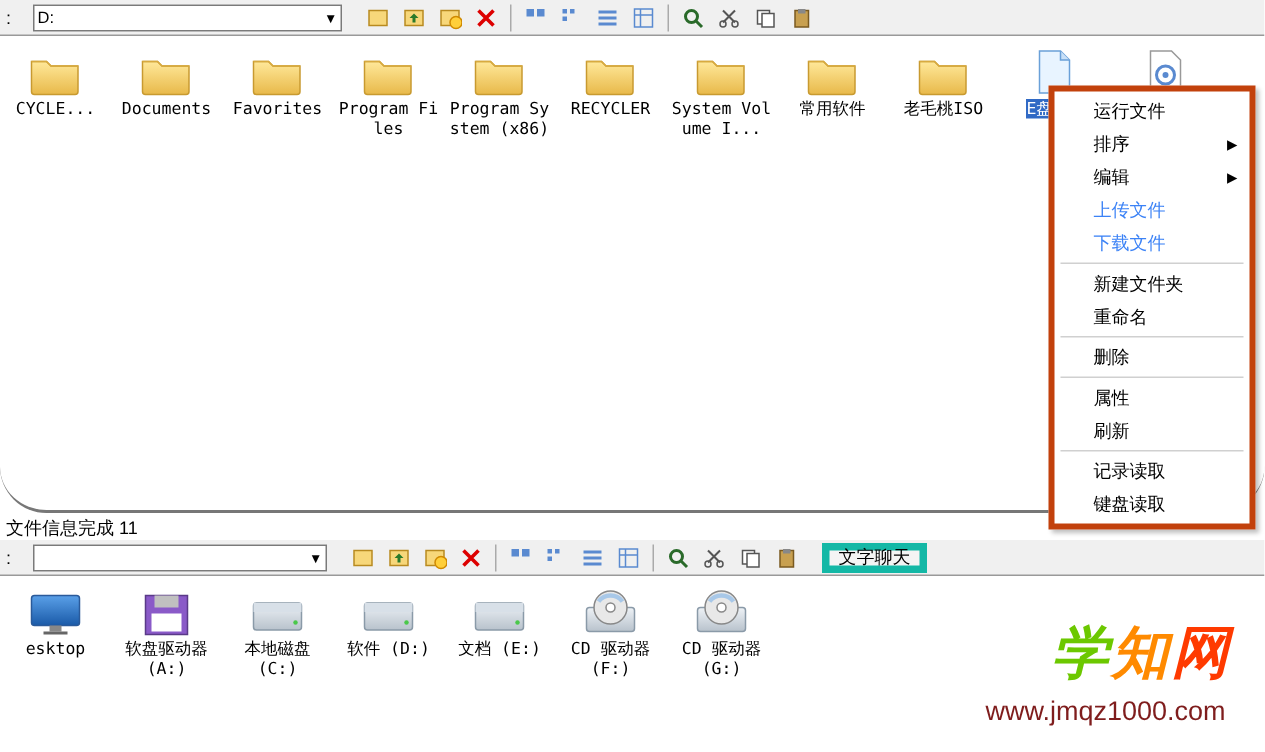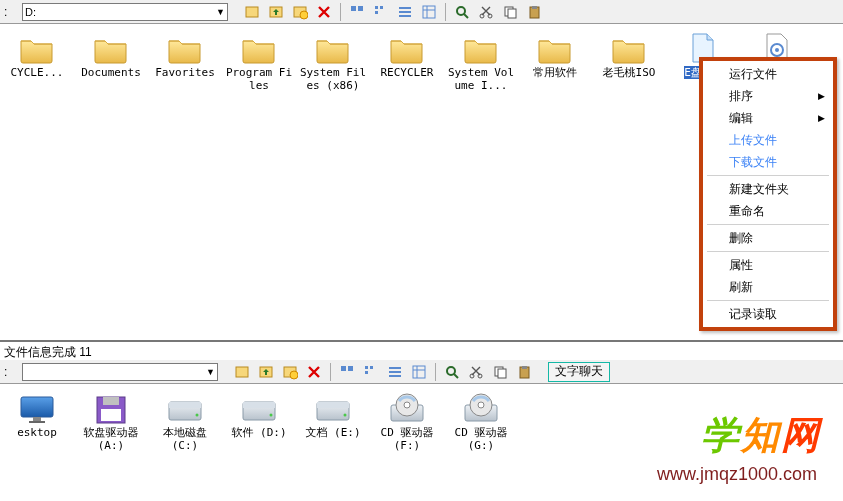--- a/index.html
+++ b/index.html
@@ -7,21 +7,21 @@
 
 .toolbar { display: flex; align-items: center; height: 24px; border-bottom: 1px solid #999; padding: 0 4px; gap: 4px; background: #f0f0f0; }
 .toolbar .label { font-size: 12px; width: 14px; }
 .toolbar .path-select { width: 206px; height: 18px; border: 1px solid #7a7a7a; background: #fff; font-size: 11px; padding: 0 2px; display: flex; align-items: center; justify-content: space-between; }
 .toolbar .path-select .arrow { font-size: 9px; }
 .toolbar .sep { width: 6px; }
 .toolbar .btn { width: 20px; height: 20px; border: 1px solid transparent; display: flex; align-items: center; justify-content: center; cursor: pointer; }
 .toolbar .divider { width: 1px; height: 18px; background: #aaa; margin: 0 2px; }
 
 .pane { position: relative; background: #fff; }
-.pane1 { height: 318px; border-bottom: 2px solid #777; overflow: hidden; }
+.pane1 { height: 318px; border-bottom: 2px solid #777; overflow: hidden; border-radius: 31px; }
 .pane2 { height: auto; }
 
 .icon-grid { display: flex; flex-wrap: wrap; padding: 6px 0 0 0; gap: 0; align-content: flex-start; }
 .file-item { width: 74px; display: flex; flex-direction: column; align-items: center; text-align: center; cursor: pointer; padding: 2px 0; }
 .file-item .ico { width: 40px; height: 34px; display: flex; align-items: center; justify-content: center; }
 .file-item .lbl { font-size: 11px; font-family: "SimSun", monospace; line-height: 13px; max-width: 72px; word-break: break-all; }
 .file-item.selected .lbl { background: #316ac5; color: #fff; }
 
 .status { font-size: 12px; padding: 2px 4px; height: 18px; }
 
@@ -36,21 +36,21 @@
 .wm1 { position: absolute; right: 22px; bottom: 40px; font-size: 38px; font-weight: 900; font-style: italic; letter-spacing: 2px; pointer-events: none; }
 .wm1 .c1 { color: #6cc800; }
 .wm1 .c2 { color: #ff8a00; }
 .wm1 .c3 { color: #ff3a00; }
 .wm2 { position: absolute; right: 26px; bottom: 16px; font-size: 18px; color: #7f1d1d; font-family: Arial,sans-serif; pointer-events: none; }
 
 
 svg { display: block; }
 
 
-.textchat { border: 1px solid #14b8a6; height: 20px; padding: 0 6px; font-size: 12px; display: flex; align-items: center; background: #f4f4f4; cursor: pointer; }
+.textchat { border: 5px solid #14b8a6; height: 20px; padding: 0 6px; font-size: 12px; display: flex; align-items: center; background: #f4f4f4; cursor: pointer; }
 </style>
 </head>
 <body>
 
 <svg width="0" height="0" style="position:absolute">
   <defs>
     <linearGradient id="fg" x1="0" y1="0" x2="0" y2="1">
       <stop offset="0" stop-color="#ffe89a"></stop>
         <stop offset="1" stop-color="#e8b94a"></stop>
     </linearGradient>
@@ -188,21 +188,21 @@
         </div>
         <div class="lbl">Program Files</div>
       </div>
       <div class="file-item">
         <div class="ico">
           <svg width="38" height="32">
             <path d="M3 8h10l3 3h18v17a2 2 0 0 1-2 2H5a2 2 0 0 1-2-2z" fill="url(#fg)" stroke="#c89a30"></path>
             <path d="M3 8h10l3 3h18" fill="none" stroke="#d8aa40"></path>
           </svg>
         </div>
-        <div class="lbl">System Files (x86)</div>
+        <div class="lbl">Program System (x86)</div>
       </div>
       <div class="file-item">
         <div class="ico">
           <svg width="38" height="32">
             <path d="M3 8h10l3 3h18v17a2 2 0 0 1-2 2H5a2 2 0 0 1-2-2z" fill="url(#fg)" stroke="#c89a30"></path>
             <path d="M3 8h10l3 3h18" fill="none" stroke="#d8aa40"></path>
           </svg>
         </div>
         <div class="lbl">RECYCLER</div>
       </div>
@@ -454,18 +454,21 @@
     <div class="mi">
       <span>属性</span>
     </div>
     <div class="mi">
       <span>刷新</span>
     </div>
     <div class="msep"></div>
     <div class="mi">
       <span>记录读取</span>
     </div>
+    <div class="mi">
+      <span>键盘读取</span>
+    </div>
   </div>
 
 <div class="wm1">
   <span class="c1">学</span><span class="c2">知</span><span class="c3">网</span>
 </div>
 <div class="wm2">www.jmqz1000.com</div>
 
 </body></html>

